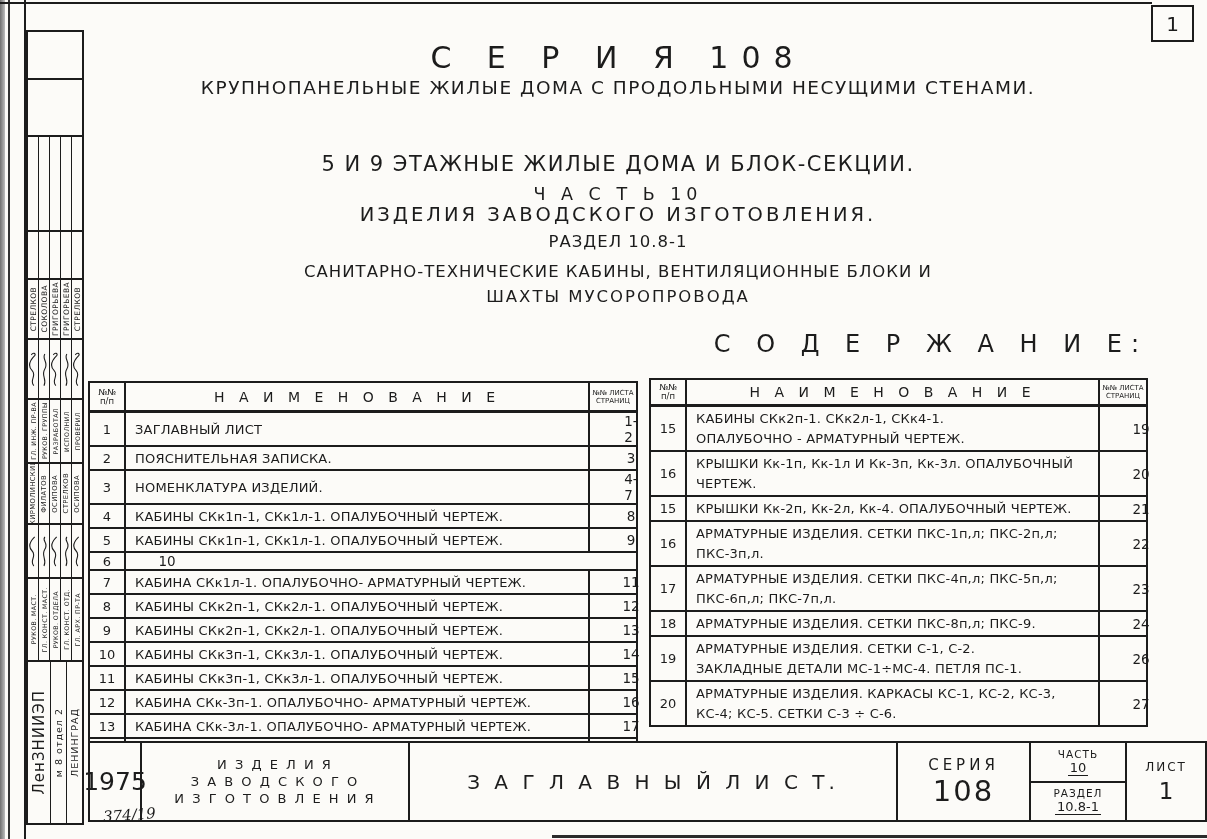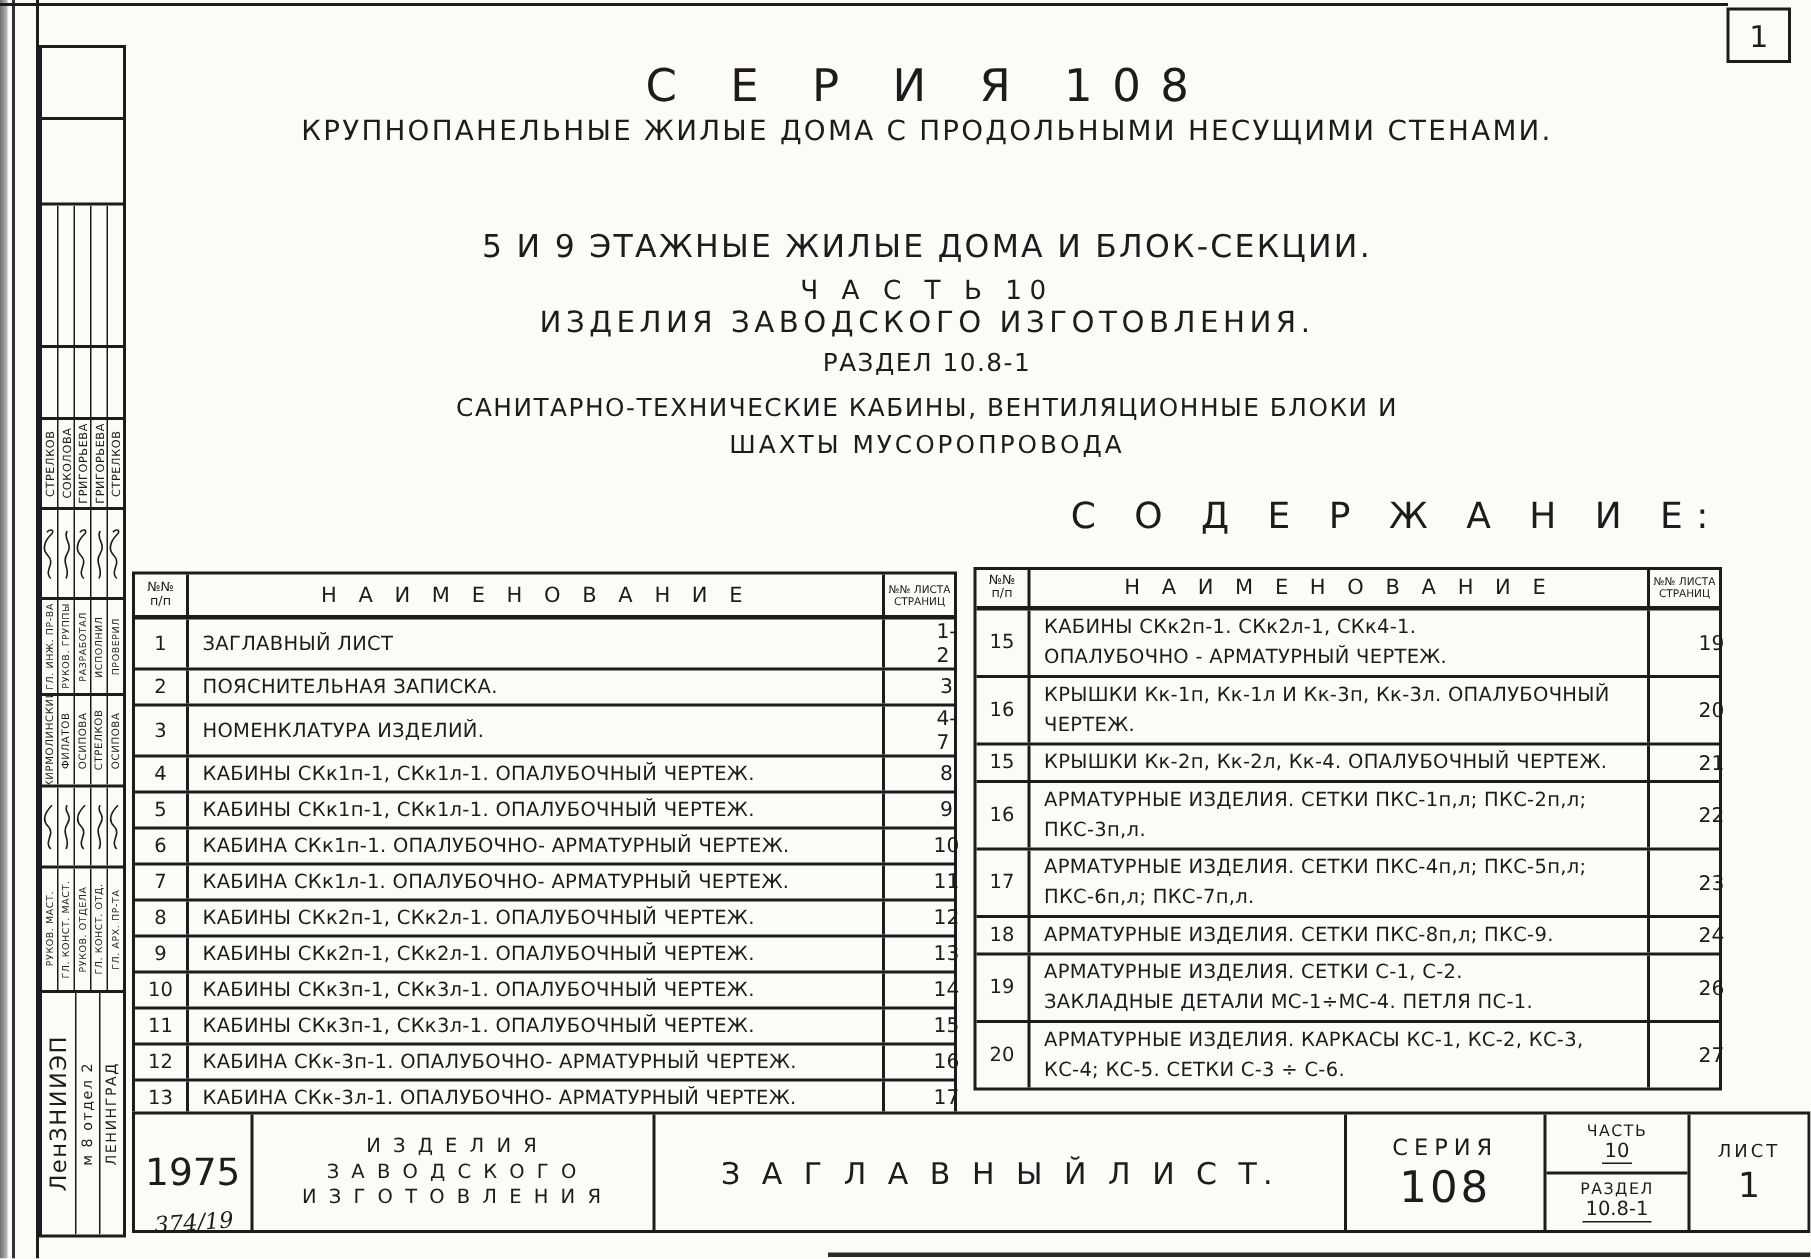--- a/index.html
+++ b/index.html
@@ -83,21 +83,21 @@
               letter-spacing:0.2px; white-space:pre-line; }
   .tc-pages { width:46px; justify-content:center; font-size:13.5px; }
   .toc-left .tc-name { line-height:19px; }
 
   
   .title-block { position:absolute; left:88px; top:741px; width:1119px; height:81px;
     border:2.5px solid #1c1c1c; display:flex; background:#fcfbf8; }
   .tb-cell { border-right:2.5px solid #1c1c1c; display:flex; flex-direction:column;
     align-items:center; justify-content:center; text-align:center; }
   .tb-cell:last-child { border-right:none; }
-  .tb-year { width:79px; font-size:25px; }
+  .tb-year { width:52px; font-size:25px; }
   .tb-product { width:268px; font-size:13px; line-height:17px; letter-spacing:2px; white-space:pre-line; }
   .tb-title { flex:1; font-size:20px; letter-spacing:4px; }
   .tb-series { width:133px; }
   .tb-series-label { font-size:15px; letter-spacing:4px; }
   .tb-series-value { font-size:29px; letter-spacing:2px; }
   .tb-part { width:96px; flex-direction:column; align-items:stretch; justify-content:flex-start; padding:0; }
   .tb-part-row { flex:1; display:flex; flex-direction:column; align-items:center; justify-content:center; }
   .tb-part-row + .tb-part-row { border-top:2px solid #1c1c1c; }
   .tb-small-label { font-size:10.5px; letter-spacing:1px; }
   .tb-small-value { font-size:13px; }
@@ -316,21 +316,20 @@
         <div class="tc tc-name">КАБИНЫ  СКк1п-1, СКк1л-1.  ОПАЛУБОЧНЫЙ  ЧЕРТЕЖ.</div>
         <div class="tc tc-pages">8</div>
       </div>
       <div class="trow">
         <div class="tc tc-num">5</div>
         <div class="tc tc-name">КАБИНЫ  СКк1п-1, СКк1л-1.  ОПАЛУБОЧНЫЙ  ЧЕРТЕЖ.</div>
         <div class="tc tc-pages">9</div>
       </div>
       <div class="trow">
         <div class="tc tc-num">6</div>
-        <div class="tc tc-name">КАБИНА  СКк1п-1.  ОПАЛУБОЧНО- АРМАТУРНЫЙ  ЧЕРТЕЖ.</div>
         <div class="tc tc-pages">10</div>
       </div>
       <div class="trow">
         <div class="tc tc-num">7</div>
         <div class="tc tc-name">КАБИНА  СКк1л-1.  ОПАЛУБОЧНО- АРМАТУРНЫЙ  ЧЕРТЕЖ.</div>
         <div class="tc tc-pages">11</div>
       </div>
       <div class="trow">
         <div class="tc tc-num">8</div>
         <div class="tc tc-name">КАБИНЫ  СКк2п-1, СКк2л-1.  ОПАЛУБОЧНЫЙ  ЧЕРТЕЖ.</div>

